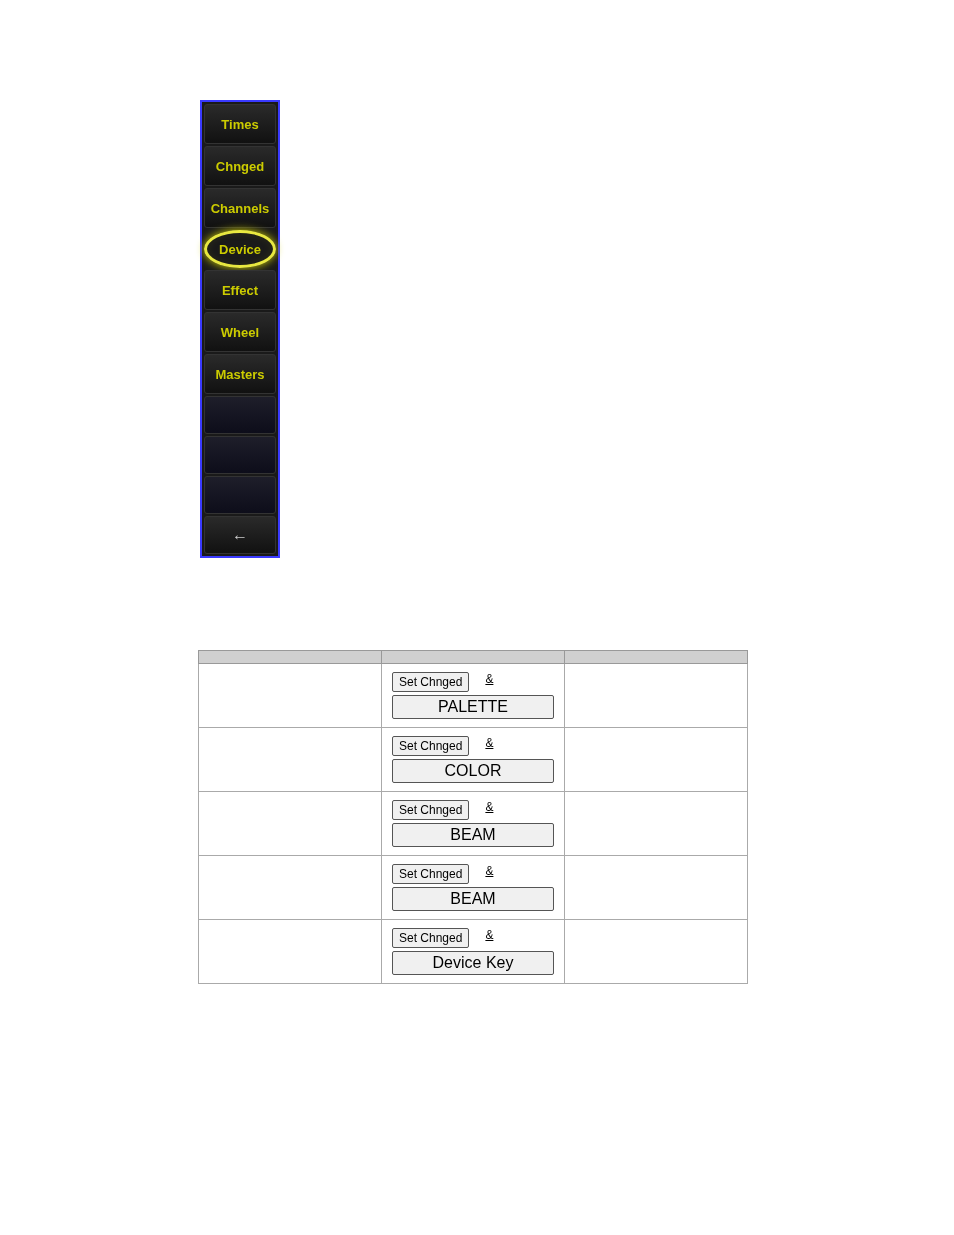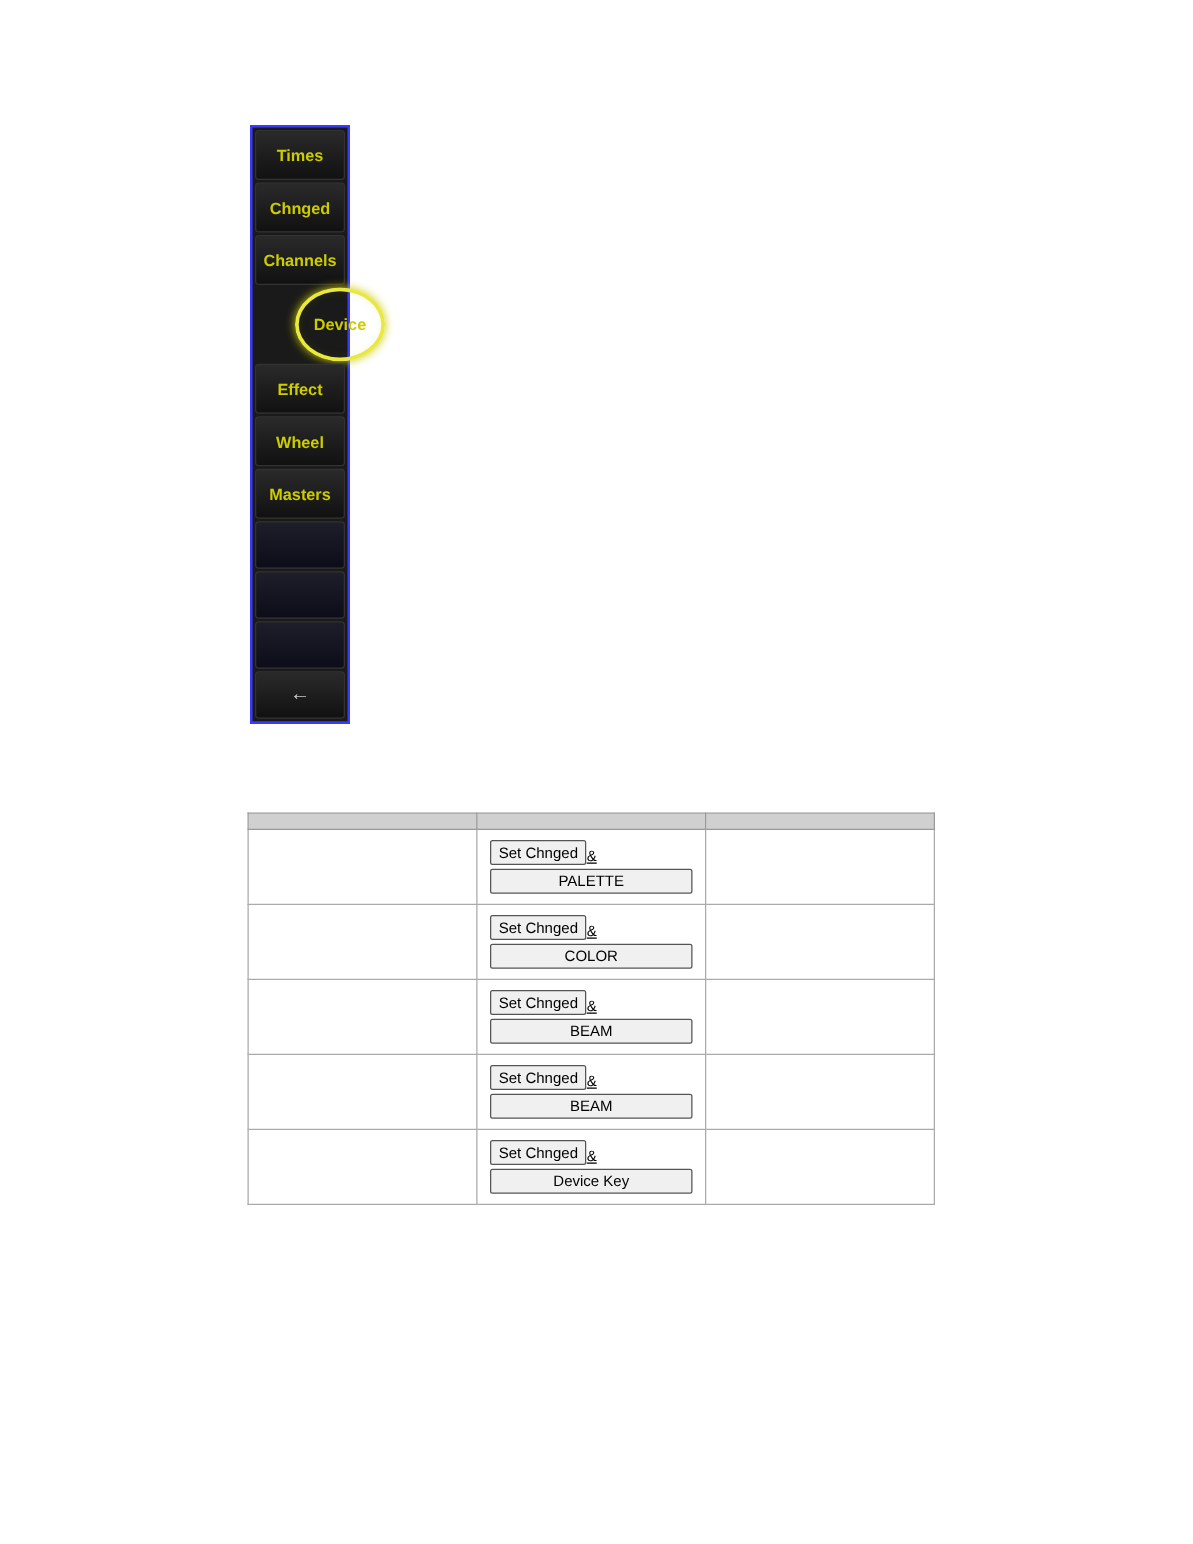--- a/index.html
+++ b/index.html
@@ -42,23 +42,22 @@
       border-radius: 3px;
     }
 
     .sidebar-btn.active-device {
       background: transparent;
       border: 3px solid #e8e840;
       border-radius: 50%;
       color: #cccc00;
       font-weight: bold;
       font-size: 13px;
-      height: 59px;
+      height: 38px;
       box-shadow: 0 0 8px #cccc00, inset 0 0 8px rgba(200,200,0,0.1);
-      margin-left: 32px;
     }
 
     .sidebar-btn.empty {
       background: linear-gradient(to bottom, #1e1e2a, #0d0d1a);
       color: transparent;
       height: 38px;
     }
 
     .sidebar-btn.back-btn {
       background: linear-gradient(to bottom, #2a2a2a, #111111);
@@ -99,22 +98,22 @@
     }
 
     .cell-content {
       display: flex;
       flex-direction: column;
       gap: 3px;
     }
 
     .btn-row {
       display: flex;
-      align-items: flex-end;
-      gap: 0;
+      align-items: flex-start;
+      gap: 16px;
     }
 
     .small-btn {
       border: 1px solid #555;
       background: #f0f0f0;
       padding: 2px 6px;
       font-size: 12px;
       cursor: pointer;
       border-radius: 2px;
     }
@@ -122,21 +121,21 @@
     .ampersand {
       font-size: 12px;
       text-decoration: underline;
       color: #000;
     }
 
     .tag-btn {
       border: 1px solid #555;
       background: #f0f0f0;
       padding: 2px 8px;
-      font-size: 12px;
+      font-size: 16px;
       cursor: pointer;
       border-radius: 2px;
       display: inline-block;
     }
   </style>
 </head>
 <body>
 
 <div class="sidebar">
   <button class="sidebar-btn">Times</button>

